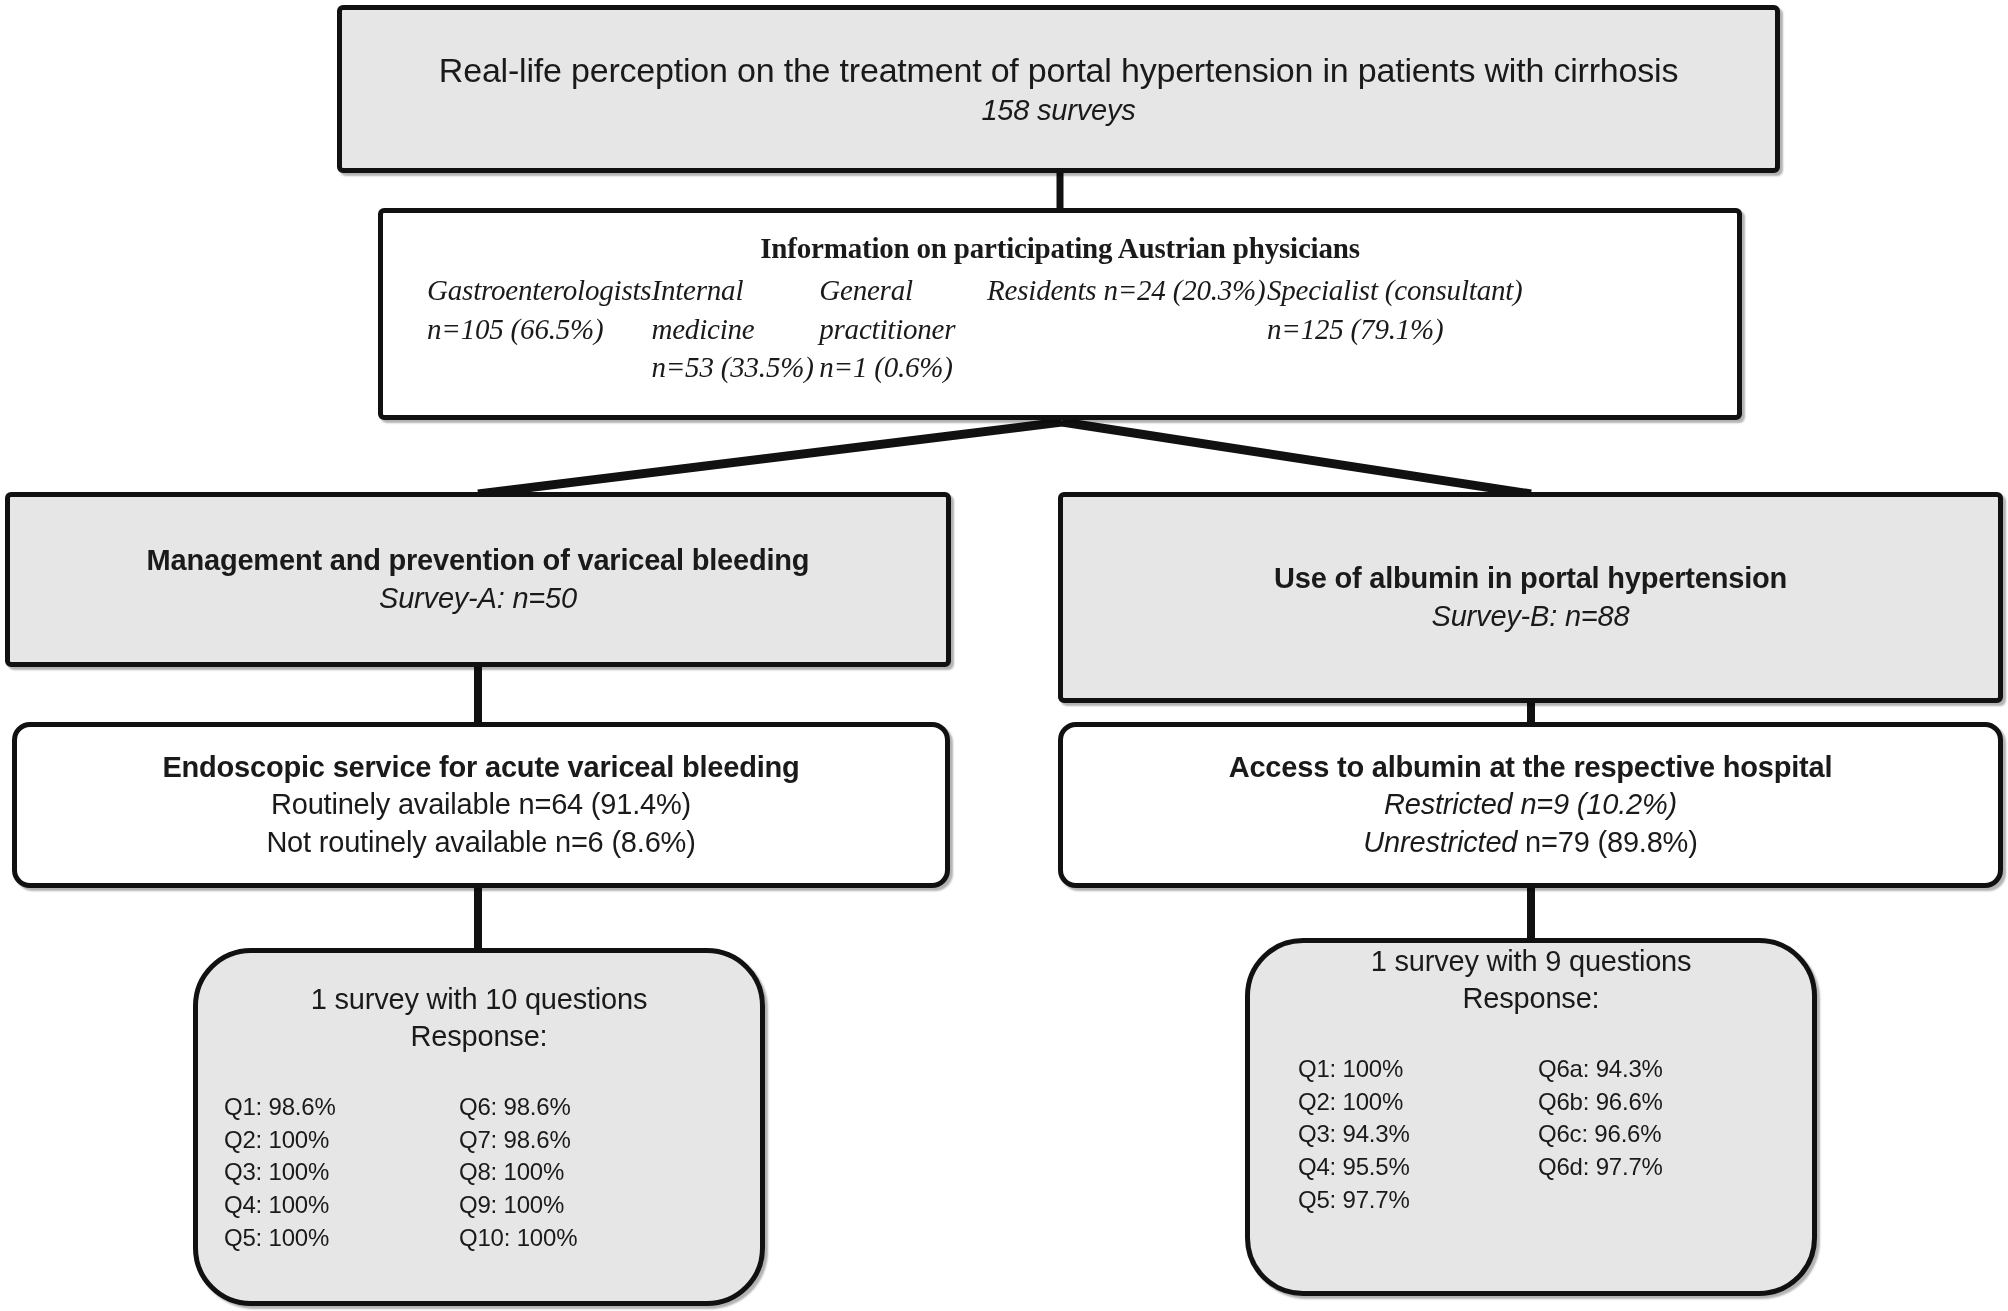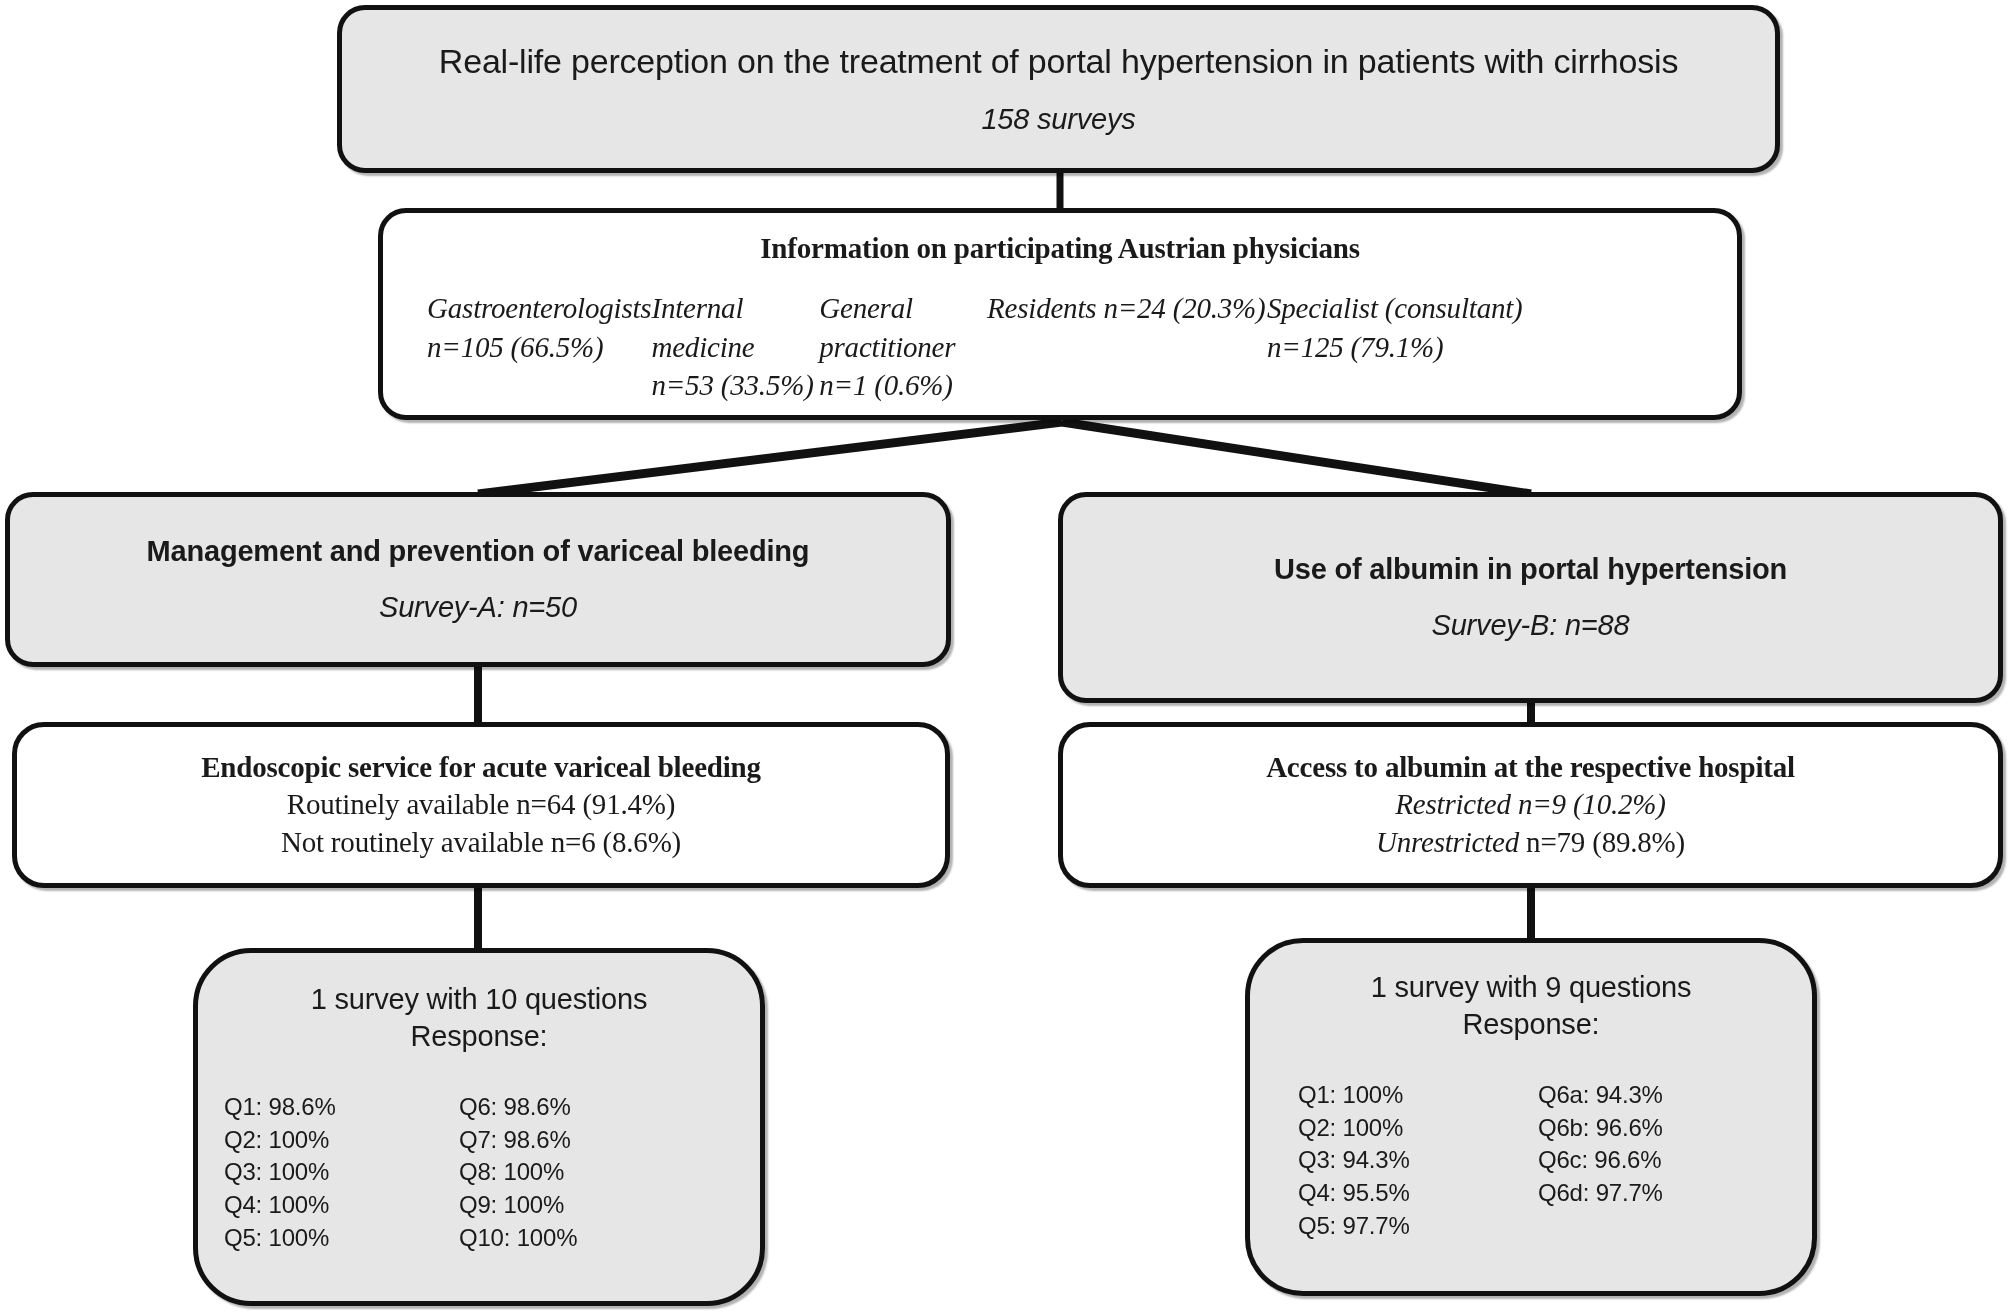--- a/index.html
+++ b/index.html
@@ -35,22 +35,22 @@
     flex-direction: column;
     align-items: center;
     justify-content: center;
     text-align: center;
     background: #ffffff;
     z-index: 2;
   }
   .box.gray { background: #e6e6e6; }
   .box.white { background: #ffffff; }
 
-  .r-sm { border-radius: 32px; font-family: Liberation Serif, serif; }
-  .r-md { border-radius: 28px; gap: 18px; }
+  .r-sm { border-radius: 18px; }
+  .r-md { border-radius: 6px; }
   .r-lg { border-radius: 58px; }
 
   .line {
     display: block;
     width: 100%;
     line-height: 1.28;
     letter-spacing: -0.2px;
   }
   .bold { font-weight: bold; }
   .ital { font-style: italic; }
@@ -170,21 +170,21 @@
       <div class="qcol qcol-right">
         <span class="line t-24 reg">Q6: 98.6%</span>
         <span class="line t-24 reg">Q7: 98.6%</span>
         <span class="line t-24 reg">Q8: 100%</span>
         <span class="line t-24 reg">Q9: 100%</span>
         <span class="line t-24 reg">Q10: 100%</span>
       </div>
     </div>
   </div>
 
-  <div class="box gray r-lg" id="survey-b-questions-box" style="left:1245px; top:938px; width:572px; height:358px; justify-content:flex-start; padding-top:26px;">
+  <div class="box gray r-lg" id="survey-b-questions-box" style="left:1245px; top:938px; width:572px; height:358px; justify-content:flex-start; ">
     <span class="line t-33 reg">1 survey with 9 questions</span>
     <span class="line t-33 reg" style="padding-bottom:36px;">Response:</span>
     <div class="qcols">
       <div class="qcol qcol-left">
         <span class="line t-24 reg">Q1: 100%</span>
         <span class="line t-24 reg">Q2: 100%</span>
         <span class="line t-24 reg">Q3: 94.3%</span>
         <span class="line t-24 reg">Q4: 95.5%</span>
         <span class="line t-24 reg">Q5: 97.7%</span>
       </div>

